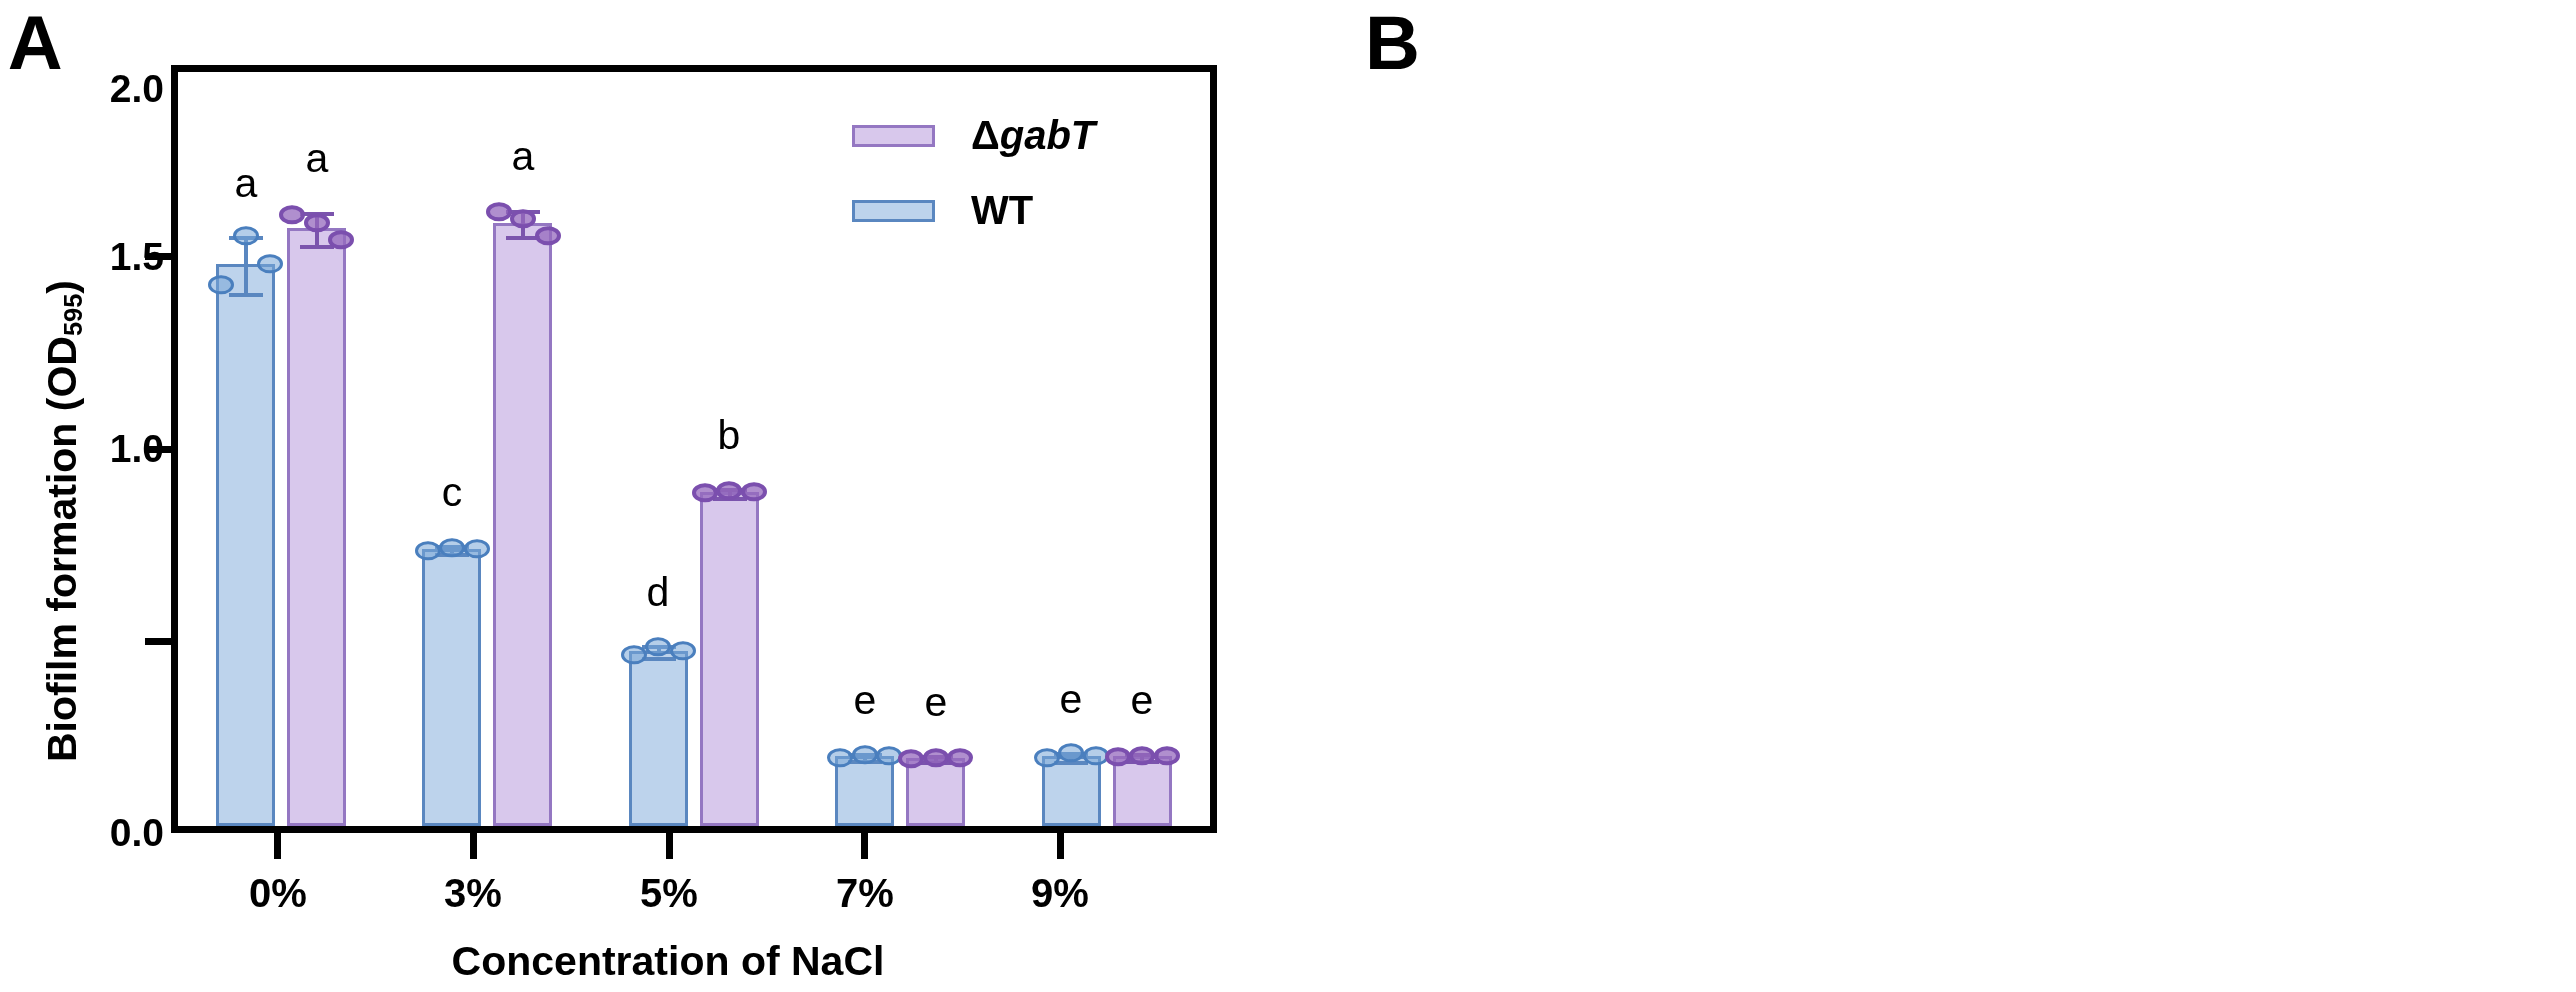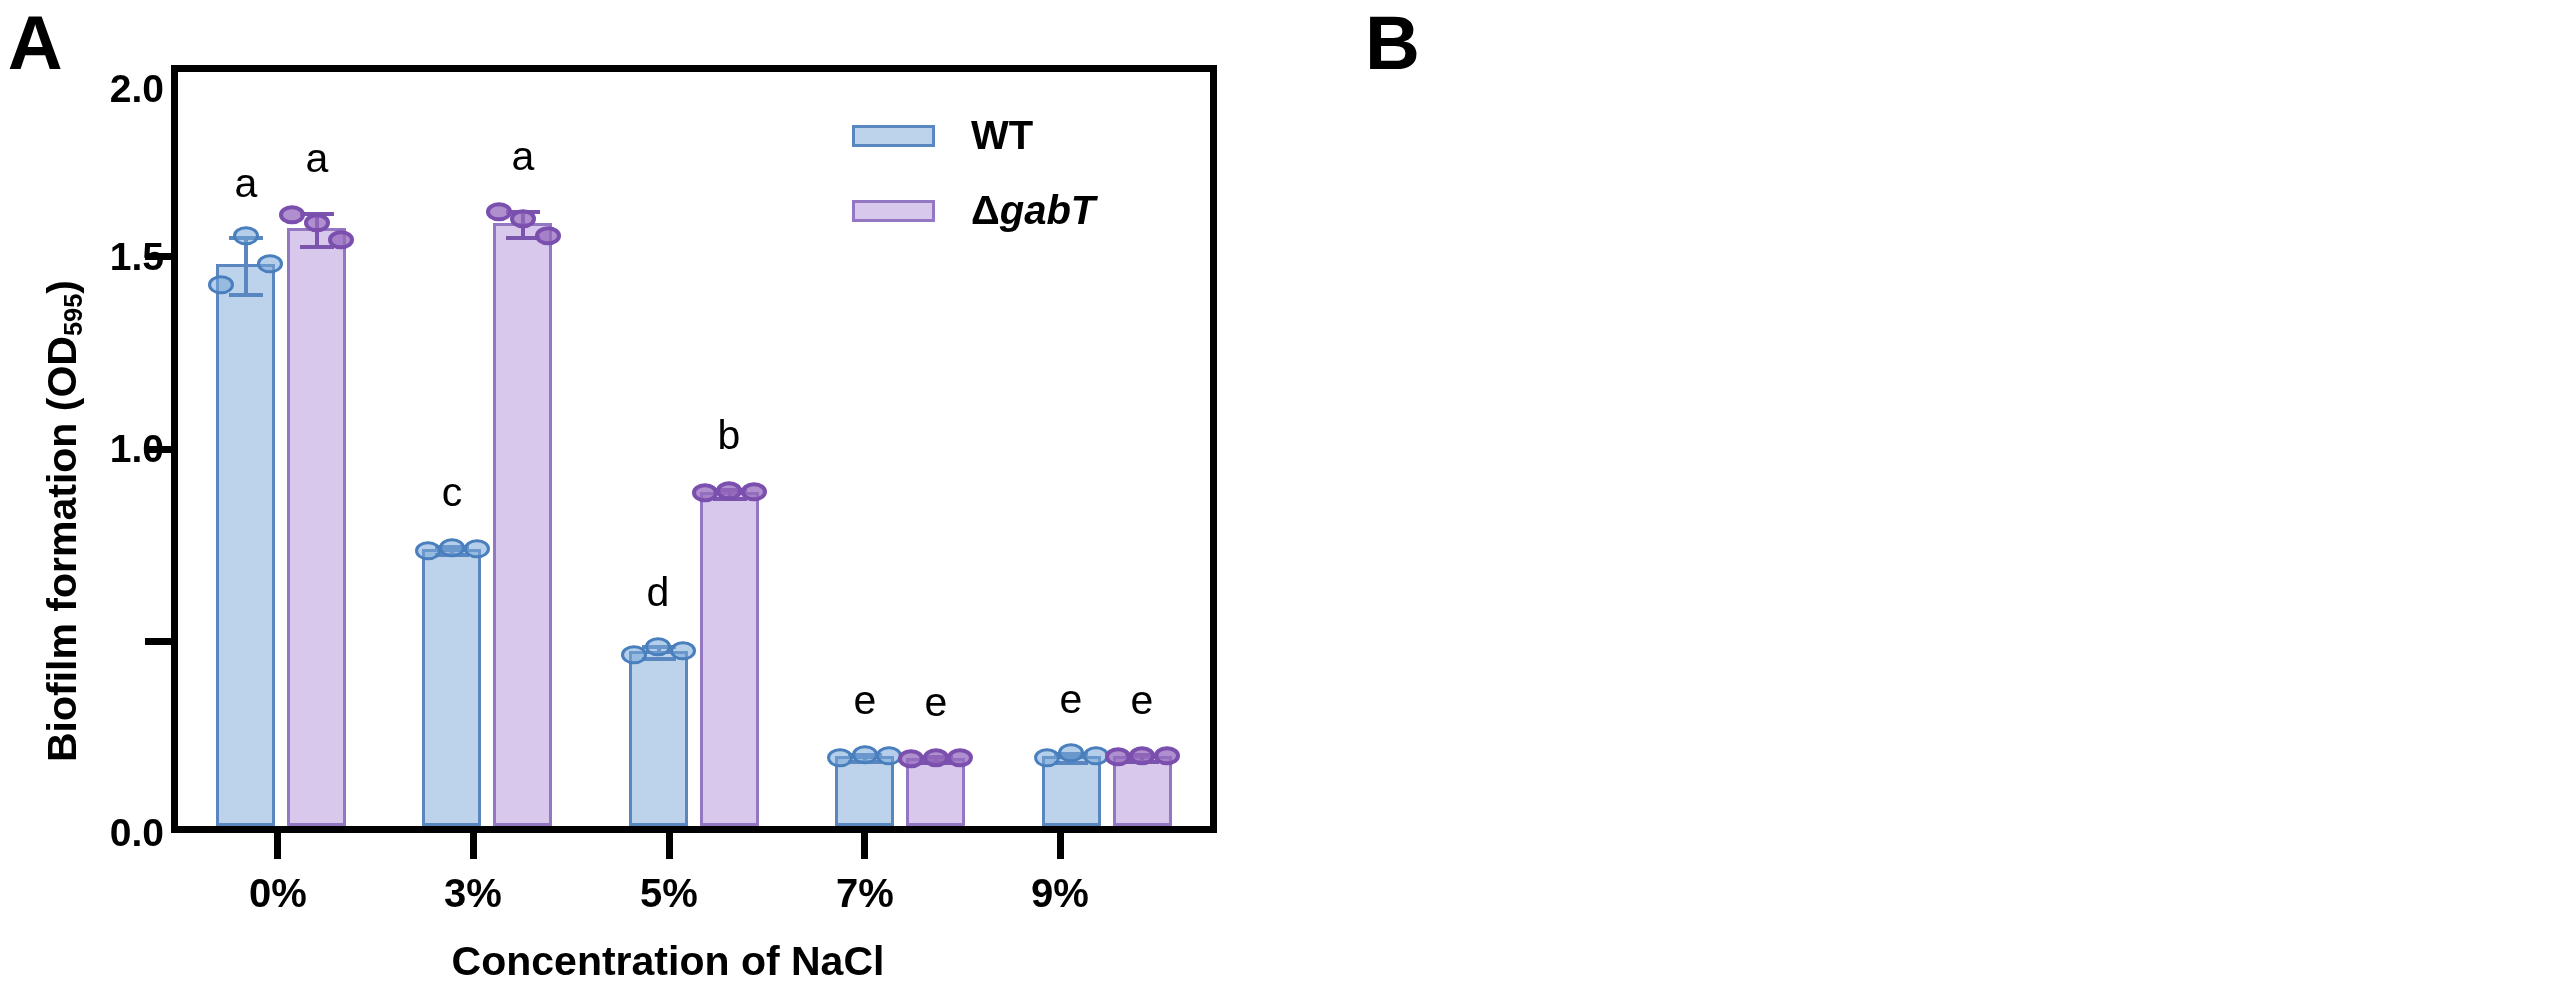--- a/index.html
+++ b/index.html
@@ -184,27 +184,27 @@
         <div class="errcap err-mut" style="left: 947px; top: 681px; width: 34px;"></div>
         <div class="errcap err-mut" style="left: 947px; top: 688px; width: 34px;"></div>
         <div class="dot mut" style="left: 940px; top: 685px;"></div>
         <div class="dot mut" style="left: 964px; top: 684px;"></div>
         <div class="dot mut" style="left: 989px; top: 684px;"></div>
         <div class="siglab" style="left: 964px; top: 605px;">e</div>
       </div>
 
     <div class="legend" style="left:852px;top:113px;">
       <div class="legend-row">
+        <span class="legend-swatch mut"></span>
+        <span class="legend-text"><span style="font-style:normal">Δ</span><span class="it">gabT</span></span>
+      </div>
+      <div class="legend-row">
         <span class="legend-swatch wt"></span>
         <span class="legend-text">WT</span>
       </div>
-      <div class="legend-row">
-        <span class="legend-swatch mut"></span>
-        <span class="legend-text"><span style="font-style:normal">Δ</span><span class="it">gabT</span></span>
-      </div>
     </div>
   </div>
 
   <div class="panel" id="panel-b">
     <div class="panel-letter">B</div>
 
   </div>
 </div>
 
 

